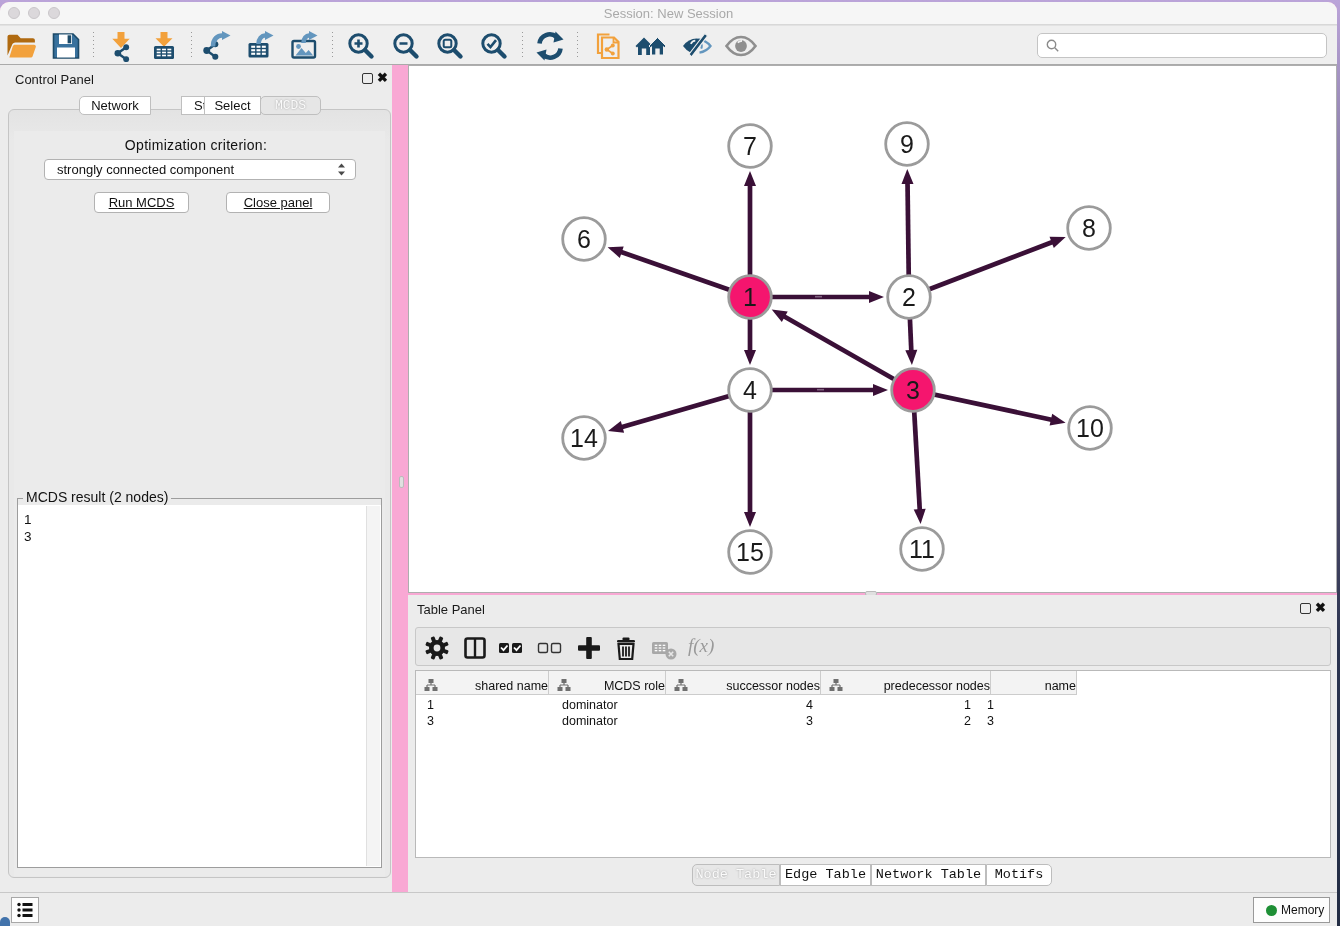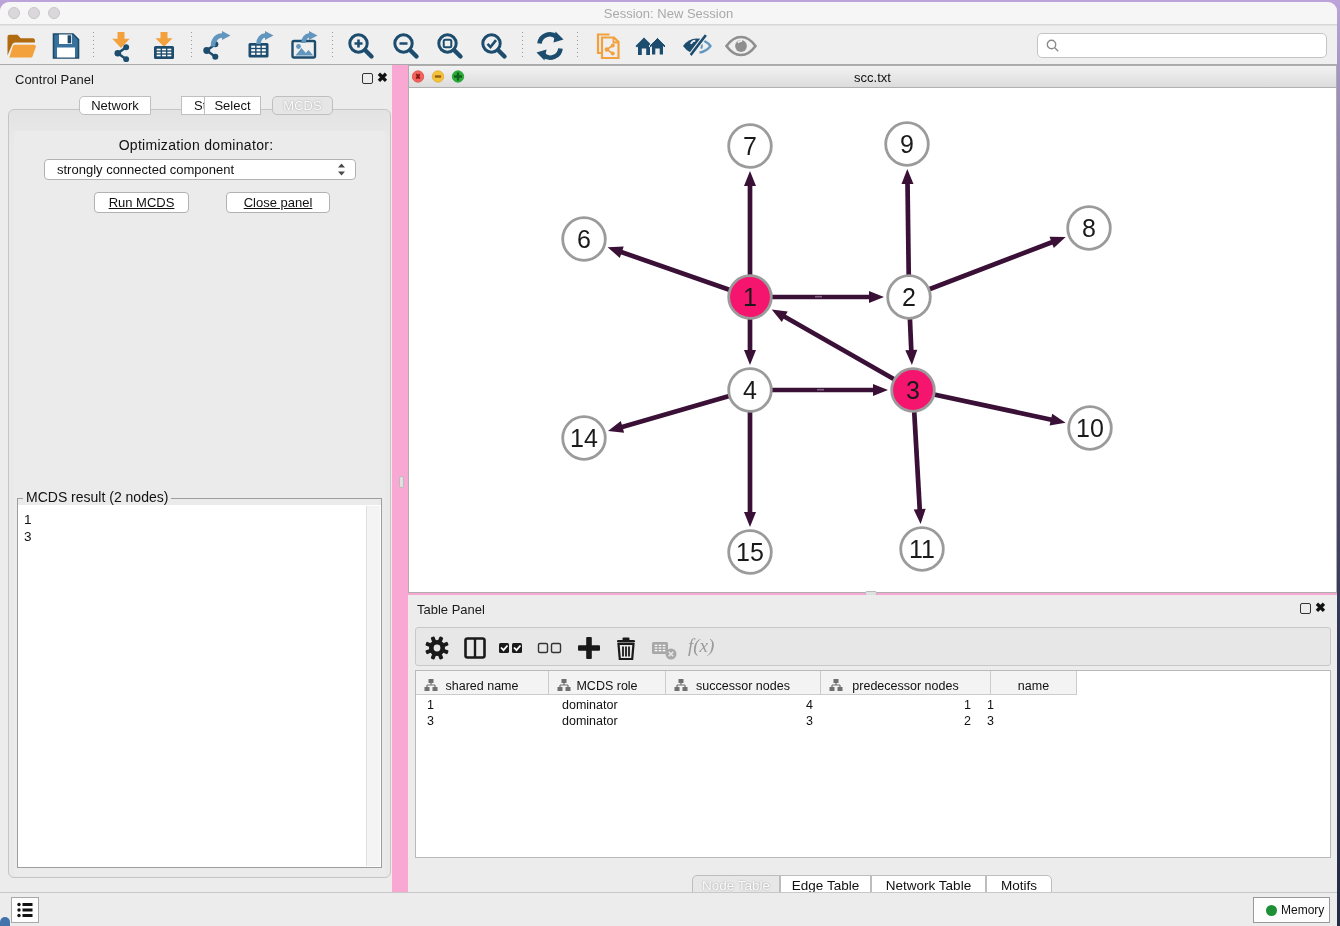--- a/index.html
+++ b/index.html
@@ -41,24 +41,24 @@
 #canvas { left:0px; top:22px; width:926px; height:504px; background:#fff; }
 #split1 { left:865px; top:589px; width:12px; height:5px; background:#e0e0e0; border:1px solid #bbb; border-radius:2px; }
 #split2 { left:399px; top:474px; width:5px; height:12px; background:#e0e0e0; border:1px solid #bbb; border-radius:2px; }
 #tpanel { left:408px; top:593px; width:929px; height:297px; background:#ececec; }
 #tphead { left:9px; top:7px; font-size:13px; color:#1a1a1a; }
 #tpmax { left:892px; top:8px; width:11px; height:11px; border:1.5px solid #333; border-radius:2px; }
 #tpx { left:907px; top:5px; font-size:13px; color:#111; font-weight:bold; }
 #tptool { left:7px; top:32px; width:916px; height:39px; background:#e7e7e7; border:1px solid #c8c8c8; border-radius:3px; }
 #ttable { left:7px; top:75px; width:916px; height:188px; background:#fff; border:1px solid #b9b9b9; }
 #thead { left:0; top:0; width:914px; height:22px; }
-.th { position:absolute; top:0; height:24px; background:#f3f3f3; border-right:1px solid #ccc; border-bottom:1px solid #ccc; font-size:12.5px; color:#111; text-align:center; line-height:16px; padding-top:7px; box-sizing:border-box; overflow:hidden; }
+.th { position:absolute; top:0; height:24px; background:#f3f3f3; border-right:1px solid #ccc; border-bottom:1px solid #ccc; font-size:12.5px; color:#111; text-align:right; line-height:16px; padding-top:7px; box-sizing:border-box; overflow:hidden; }
 .td { position:absolute; font-size:12.5px; color:#111; }
-.btab { position:absolute; top:280px; height:22px; background:#fff; border:1px solid #bdbdbd; font-size:13.5px; color:#111;
-  text-align:center; line-height:20px; }
+.btab { position:absolute; top:269px; height:22px; background:#fff; border:1px solid #bdbdbd; font-size:13.5px; color:#111;
+  text-align:center; line-height:20px;font-family:Liberation Mono, monospace; }
 #status { left:0; top:890px; width:1337px; height:34px; background:#ececec; border-top:1px solid #c8c8c8; }
 #listbtn { left:11px; top:4px; width:28px; height:26px; background:#fdfdfd; border:1px solid #a8a8a8; }
 #membtn { left:1253px; top:4px; width:77px; height:26px; background:#fdfdfd; border:1px solid #999; font-size:12px; color:#111; }
 </style></head>
 <body>
 <div class="abs" id="desk"></div>
 <div class="abs" id="win">
   <div class="abs" id="titlebar">
     <div class="tl" style="left:8px"></div>
       <div class="tl" style="left:28px"></div>
@@ -196,49 +196,38 @@
   </div>
   <div class="abs" id="cpanel">
     <div class="abs" id="cphead">Control Panel</div>
     <div class="abs" id="cpmax"></div>
     <div class="abs" id="cpx">✖</div>
     <div class="abs" id="tabpane"></div>
     <div class="abs" id="innerp"></div>
     <div class="tab" style="left:79px; width:72px; border-radius:5px 0 0 5px;">Network</div>
     <div class="tab" style="left:166px; width:55px;margin-left:15px;">Style</div>
     <div class="tab" style="left:204px; width:57px;">Select</div>
-    <div class="tab" style="left:272px; width:61px; background:#e6e6e6; color:#fbfbfb; text-shadow:0 0 2px #9a9a9a; border-radius:5px;">MCDS</div>
-    <div class="abs" id="optlab">Optimization dominator:</div>
+    <div class="tab" style="left:260px; width:61px; background:#e6e6e6; color:#fbfbfb; text-shadow:0 0 2px #9a9a9a; border-radius:5px;font-family:Liberation Mono, monospace;">MCDS</div>
+    <div class="abs" id="optlab">Optimization criterion:</div>
     <div class="abs" id="selbox">strongly connected component
       <svg width="11" height="15" style="position:absolute;right:8px;top:2px" viewBox="0 0 11 15">
           <path d="M2 5.5 L5.5 1.5 L9 5.5 Z" fill="#4a4a4a"></path>
           <path d="M2 9.5 L5.5 13.5 L9 9.5 Z" fill="#4a4a4a"></path>
         </svg>
     </div>
     <div class="btn" style="left:94px; top:127px; width:95px;">Run MCDS</div>
     <div class="btn" style="left:202px; top:127px; width:104px;margin-left:24px;">Close panel</div>
     <div class="abs" id="fs"></div>
     <div class="abs" id="fslab">MCDS result (2 nodes)</div>
     <div class="abs" id="fsinner">
         <div style="position:absolute;left:6px;top:6px;line-height:17px;">1<br>3</div>
       <div id="fsscroll"></div>
     </div>
   </div>
   <div class="abs" id="netwin">
-    <div class="abs" id="nettitle">
-      <svg class="tl2" style="left:3px" width="72" height="13" viewBox="0 0 72 13">
-        <circle cx="6" cy="6.5" r="5.7" fill="#f2635d" stroke="#dd4a42" stroke-width="0.8"></circle>
-        <path d="M3.6 4.8 L4.9 3.4 L6 4.7 L7.1 3.4 L8.4 4.8 L7.2 6.1 L8.4 7.9 L7.1 9.3 L6 8.1 L4.9 9.3 L3.6 7.9 L4.8 6.1 z" fill="#8c1712"></path>
-        <circle cx="26" cy="6.5" r="5.7" fill="#f5c33b" stroke="#e0a92c" stroke-width="0.8"></circle>
-        <rect x="2.8" y="5.3" width="6.4" height="2.4" rx="0.6" fill="#96611a" transform="translate(20,0)"></rect>
-        <circle cx="46" cy="6.5" r="5.7" fill="#2bae38" stroke="#1d9b2c" stroke-width="0.8"></circle>
-        <path d="M44.8 2.5 h2.4 v2.8 h2.8 v2.4 h-2.8 v2.8 h-2.4 v-2.8 h-2.8 v-2.4 h2.8 z" fill="#10611b"></path>
-      </svg>
-      <div class="abs" id="netname">scc.txt</div>
-    </div>
     <div class="abs" id="canvas">
       <svg width="926" height="504" viewBox="0 0 926 504" font-family="&quot;Liberation Sans&quot;,sans-serif">
 <line x1="341.0" y1="209.0" x2="341.0" y2="95.0" stroke="#3a1037" stroke-width="4.7"></line>
 <polygon points="341.0,83.0 347.0,98.0 335.0,98.0" fill="#3a1037"></polygon>
 <line x1="341.0" y1="209.0" x2="209.9" y2="163.2" stroke="#3a1037" stroke-width="4.7"></line>
 <polygon points="198.6,159.2 214.7,158.5 210.8,169.9" fill="#3a1037"></polygon>
 <line x1="341.0" y1="209.0" x2="463.0" y2="209.0" stroke="#3a1037" stroke-width="4.7"></line>
 <polygon points="475.0,209.0 460.0,215.0 460.0,203.0" fill="#3a1037"></polygon>
 <line x1="341.0" y1="209.0" x2="341.0" y2="265.0" stroke="#3a1037" stroke-width="4.7"></line>
 <polygon points="341.0,277.0 335.0,262.0 347.0,262.0" fill="#3a1037"></polygon>

